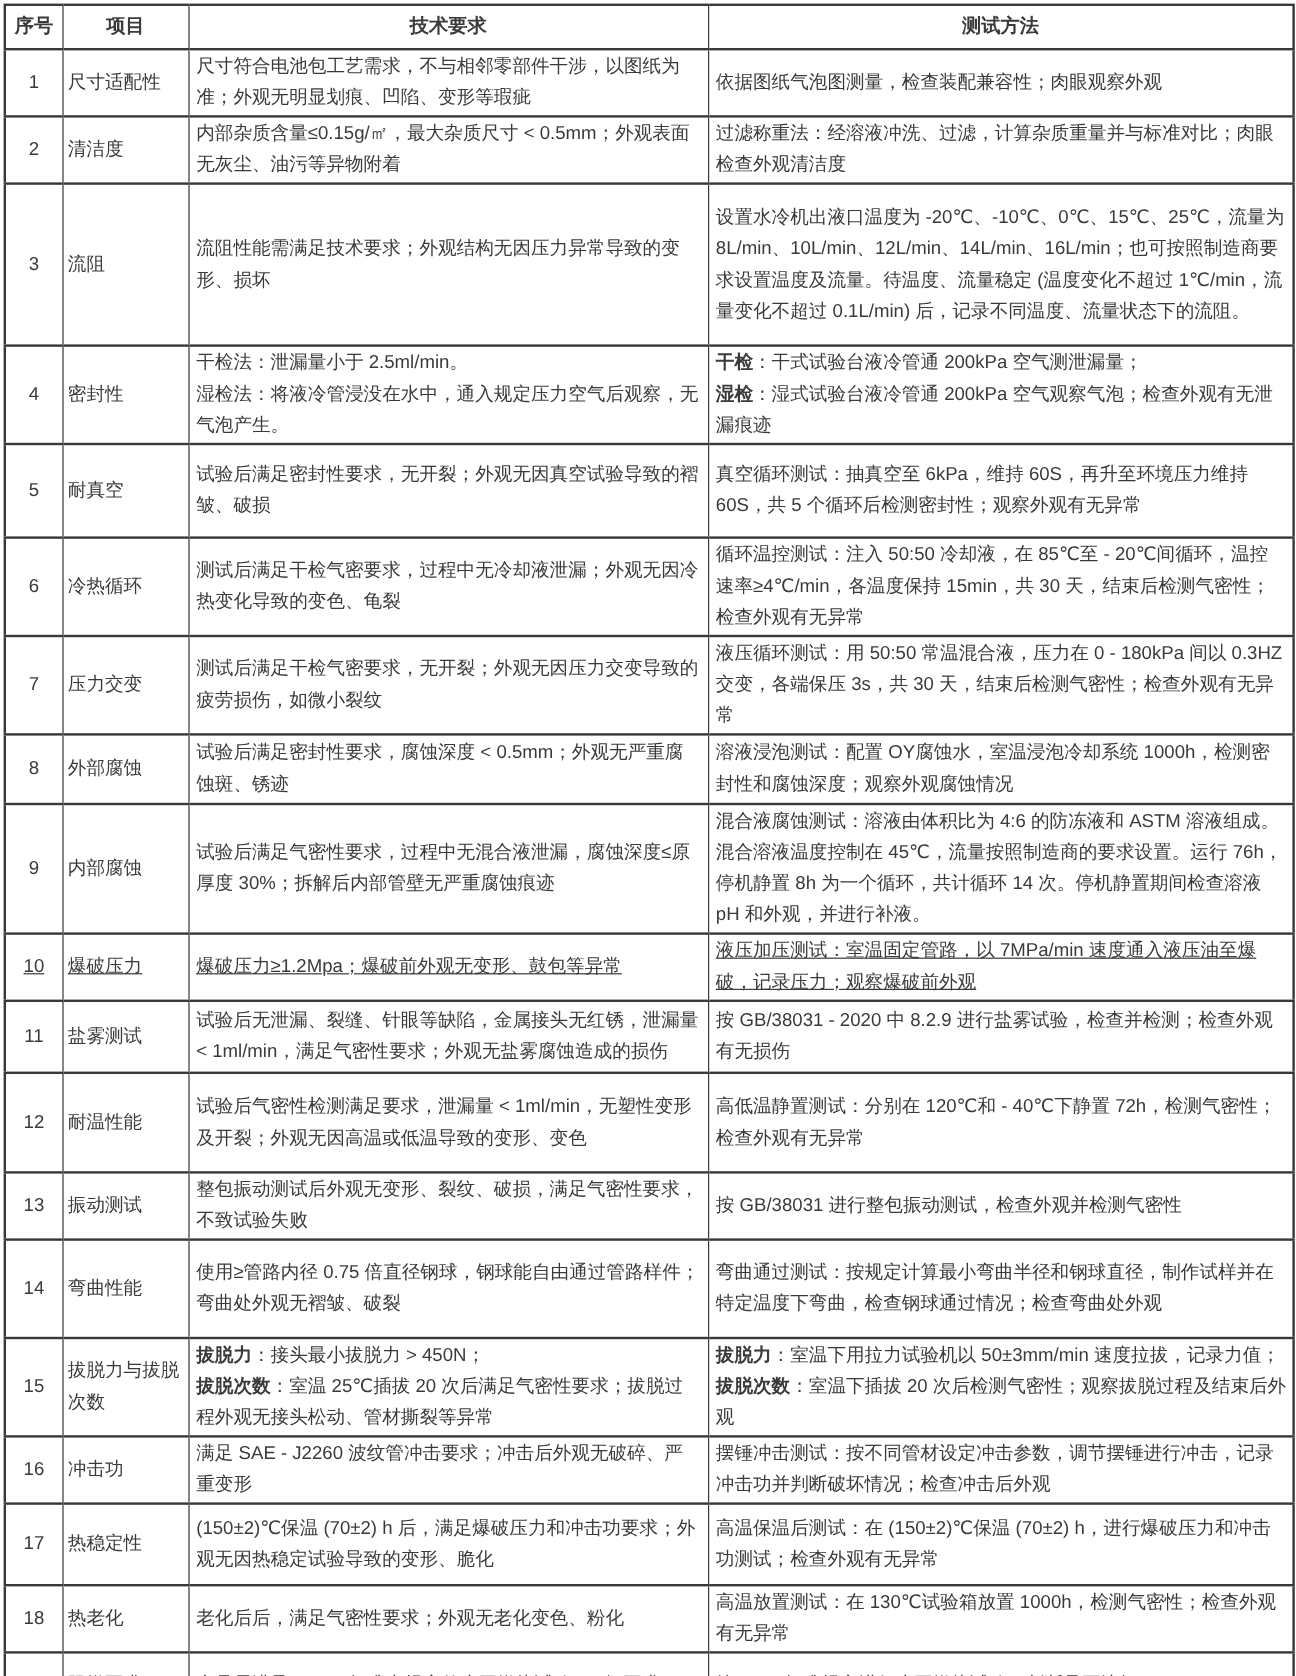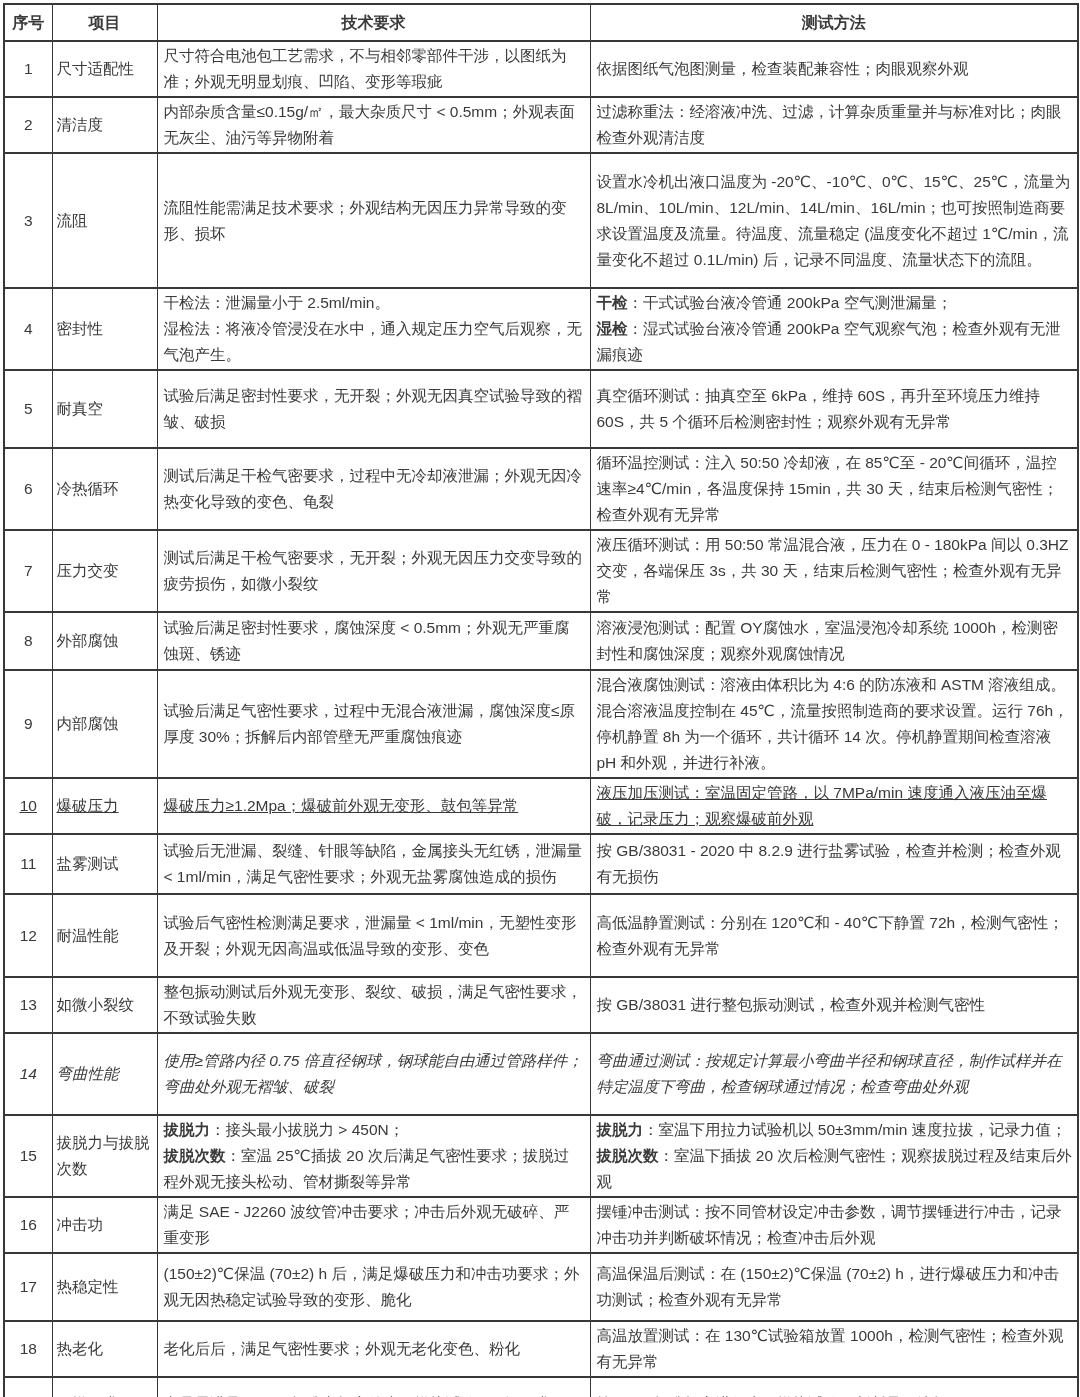--- a/index.html
+++ b/index.html
@@ -58,21 +58,21 @@
   tbody tr:nth-child(4){height:78px;}
   tbody tr:nth-child(5){height:78px;}
   tbody tr:nth-child(6){height:78px;}
   tbody tr:nth-child(7){height:78px;}
   tbody tr:nth-child(8){height:58px;}
   tbody tr:nth-child(9){height:107px;}
   tbody tr:nth-child(10){height:55px;text-decoration:underline;}
   tbody tr:nth-child(11){height:60px;}
   tbody tr:nth-child(12){height:83px;}
   tbody tr:nth-child(13){height:54px;}
-  tbody tr:nth-child(14){height:82px;font-style:italic;}
+  tbody tr:nth-child(14){height:82px;}
   tbody tr:nth-child(15){height:79px;}
   tbody tr:nth-child(16){height:52px;}
   tbody tr:nth-child(17){height:68px;}
   tbody tr:nth-child(18){height:49px;}
   tbody tr:nth-child(19){height:54px;}
 </style>
 </head>
 <body>
 
 <div class="page">
@@ -161,21 +161,21 @@
     <td class="method"><span>按 GB/38031 - 2020 中 8.2.9 进行盐雾试验，检查并检测；检查外观有无损伤</span></td>
   </tr>
         <tr>
     <td class="no">12</td>
     <td class="item">耐温性能</td>
     <td class="req"><span>试验后气密性检测满足要求，泄漏量 &lt; 1ml/min，无塑性变形及开裂；外观无因高温或低温导致的变形、变色</span></td>
     <td class="method"><span>高低温静置测试：分别在 120℃和 - 40℃下静置 72h，检测气密性；检查外观有无异常</span></td>
   </tr>
         <tr>
     <td class="no">13</td>
-    <td class="item">如微小裂纹</td>
+    <td class="item">振动测试</td>
     <td class="req"><span>整包振动测试后外观无变形、裂纹、破损，满足气密性要求，不致试验失败</span></td>
     <td class="method"><span>按 GB/38031 进行整包振动测试，检查外观并检测气密性</span></td>
   </tr>
         <tr>
     <td class="no">14</td>
     <td class="item">弯曲性能</td>
     <td class="req"><span>使用≥管路内径 0.75 倍直径钢球，钢球能自由通过管路样件；弯曲处外观无褶皱、破裂</span></td>
     <td class="method"><span>弯曲通过测试：按规定计算最小弯曲半径和钢球直径，制作试样并在特定温度下弯曲，检查钢球通过情况；检查弯曲处外观</span></td>
   </tr>
         <tr>

